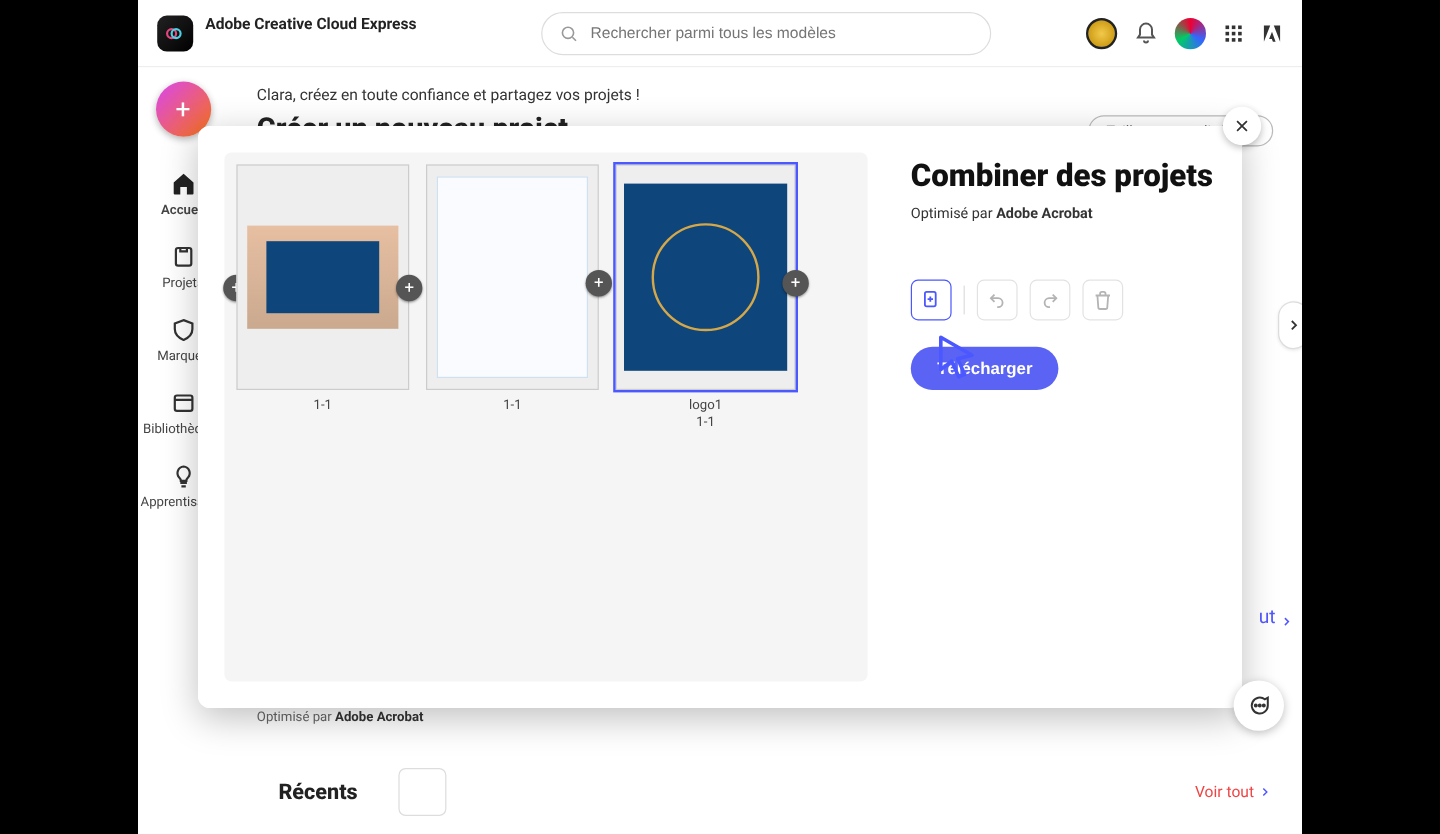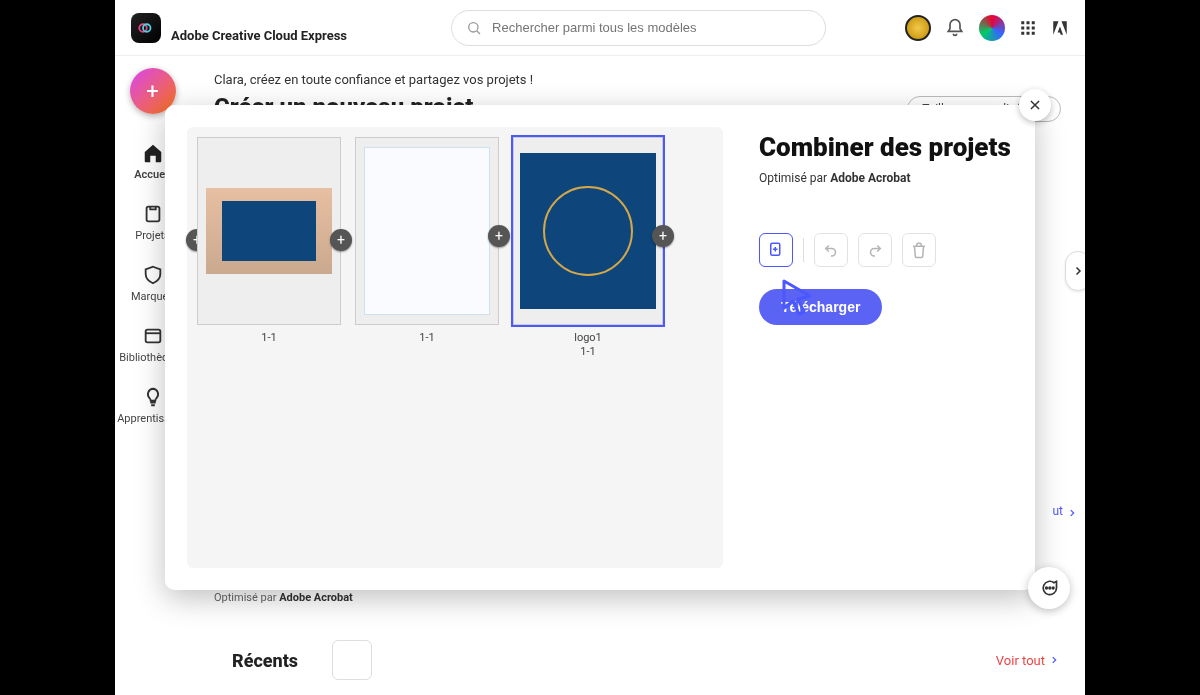--- a/index.html
+++ b/index.html
@@ -21,21 +21,21 @@
   }
   .topbar {
     height: 56px;
     display: flex;
     align-items: center;
     padding: 0 16px;
     gap: 14px;
     border-bottom: 1px solid #eee;
   }
   .logo-block {
-    display:flex; align-items:flex-end; gap:10px;
+    display:flex; align-items:flex-start; gap:10px;
   }
   .logo-cc {
     width: 30px; height: 30px; border-radius: 8px;
     background: linear-gradient(135deg,#222,#000);
     display:flex; align-items:center; justify-content:center;
   }
   .logo-cc svg { width:18px; height:18px; }
   .brand { font-size:13px; font-weight:700; color:#222; }
   .searchbar {
     margin-left: 90px;
@@ -183,21 +183,21 @@
     position:absolute; right:130px; bottom:86px;
     width:42px; height:42px; border-radius:50%;
     background:#fff; box-shadow:0 2px 8px rgba(0,0,0,.25);
     display:flex; align-items:center; justify-content:center; color:#333;
   }
   .cursor-arrow {
     position:absolute; left:780px; top:278px;
     pointer-events:none;
   }
   .vt-partial {
-    position:absolute; right:8px; top:448px; font-size:12px; color:#5258ff;
+    position:absolute; right:8px; top:448px; font-size:16px; color:#5258ff;
     display:flex; align-items:flex-end; gap:4px;
   }
 </style>
 </head>
 <body>
 
 <div class="app-frame">
 
   <div class="topbar">
     <div class="logo-block">

